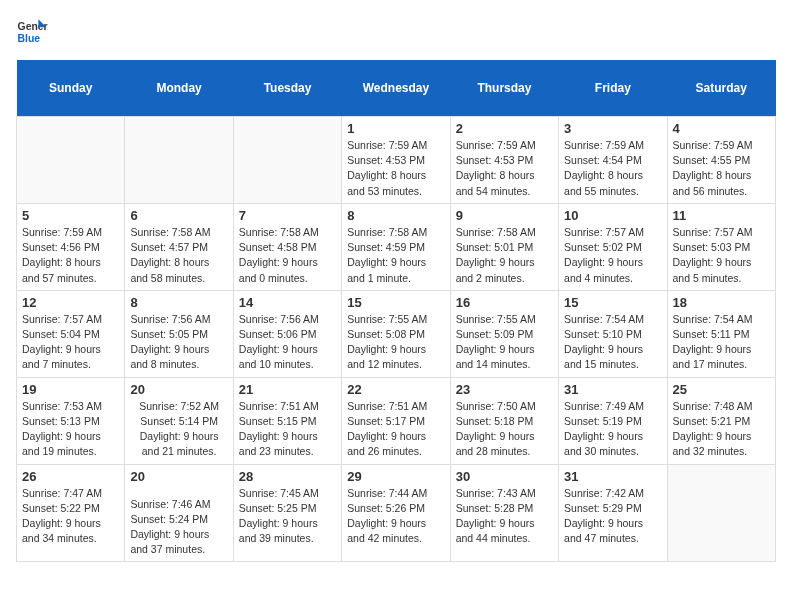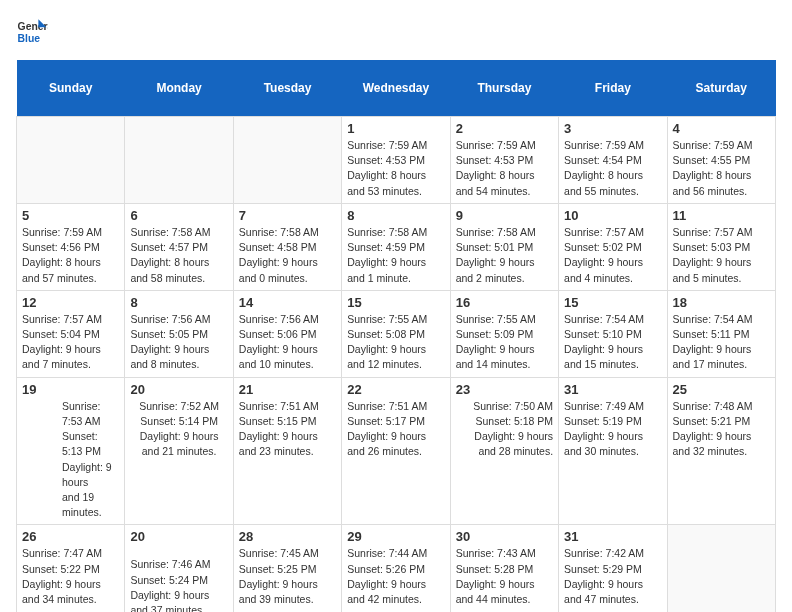--- a/index.html
+++ b/index.html
@@ -234,21 +234,21 @@
           <div class="day-num">18</div>
           <div class="day-info" style="white-space: pre-line;">Sunrise: 7:54 AM
 Sunset: 5:11 PM
 Daylight: 9 hours
 and 17 minutes.</div>
         </td>
       </tr>
       <tr>
         <td>
           <div class="day-num">19</div>
-          <div class="day-info" style="white-space: pre-line; margin-left: 40px;">Sunrise: 7:53 AM
+          <div class="day-info" style="white-space: pre-line;">Sunrise: 7:53 AM
 Sunset: 5:13 PM
 Daylight: 9 hours
 and 19 minutes.</div>
         </td>
         <td>
           <div class="day-num">20</div>
           <div class="day-info" style="white-space: pre-line; text-align: center;">Sunrise: 7:52 AM
 Sunset: 5:14 PM
 Daylight: 9 hours
 and 21 minutes.</div>
@@ -262,21 +262,21 @@
         </td>
         <td>
           <div class="day-num">22</div>
           <div class="day-info" style="white-space: pre-line;">Sunrise: 7:51 AM
 Sunset: 5:17 PM
 Daylight: 9 hours
 and 26 minutes.</div>
         </td>
         <td>
           <div class="day-num">23</div>
-          <div class="day-info" style="white-space: pre-line; text-align: right;">Sunrise: 7:50 AM
+          <div class="day-info" style="white-space: pre-line;">Sunrise: 7:50 AM
 Sunset: 5:18 PM
 Daylight: 9 hours
 and 28 minutes.</div>
         </td>
         <td>
           <div class="day-num">31</div>
           <div class="day-info" style="white-space: pre-line;">Sunrise: 7:49 AM
 Sunset: 5:19 PM
 Daylight: 9 hours
 and 30 minutes.</div>

